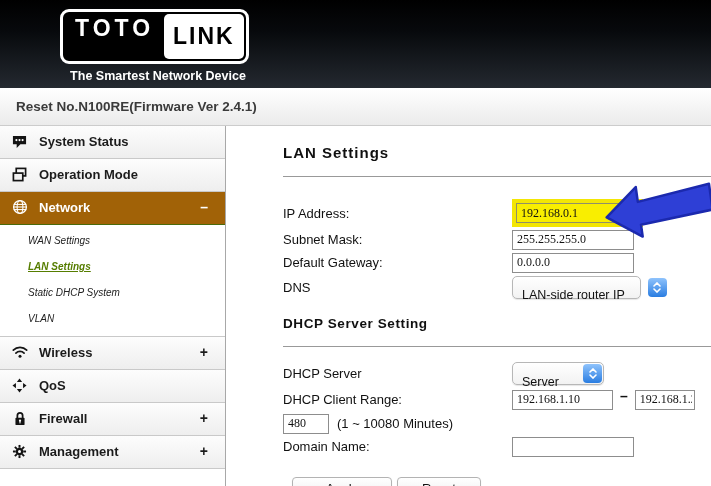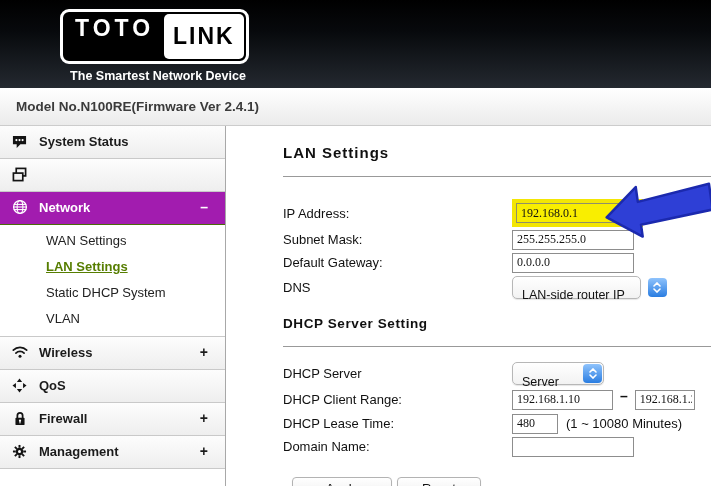--- a/index.html
+++ b/index.html
@@ -52,28 +52,28 @@
   
   .sidebar { width: 226px; border-right: 1px solid #a8a8a8; background: #ffffff; }
   .nav-item {
     height: 33px; display: flex; align-items: center;
     background: linear-gradient(#fdfdfd, #eeeeee);
     border-bottom: 1px solid #c9c9c9;
     padding: 0 17px 2px 11px; gap: 11px;
     font-size: 13px; font-weight: bold; color: #1b1b1b; cursor: pointer;
   }
   .nav-item.active {
-    background: #a21caf; color: #ffffff; border-bottom: 1px solid #4a6a09;
+    background: #a16207; color: #ffffff; border-bottom: 1px solid #4a6a09;
   }
   .nav-icon { width: 17px; height: 16px; display: flex; align-items: center; justify-content: center; flex: none; }
   .expand-sign { margin-left: auto; font-weight: bold; font-size: 14px; }
   .submenu { background: #ffffff; border-bottom: 1px solid #c9c9c9; padding: 3px 0 4px 0; }
   .submenu-item {
-    height: 26px; line-height: 26px; padding-left: 46px;
-    font-size: 13px; color: #222222; cursor: pointer;
+    height: 26px; line-height: 26px; padding-left: 28px;
+    font-size: 10px; color: #222222; cursor: pointer; font-style: italic;
   }
   .submenu-item.active { color: #567d00; font-weight: bold; text-decoration: underline; }
 
   
   .main { flex: 1; position: relative; padding: 18px 0 0 57px; }
   .section-title { font-size: 15px; font-weight: bold; letter-spacing: 1px; color: #101010; }
   .section-title.sub { font-size: 13.5px; letter-spacing: 0.6px; }
   .divider { border: none; border-top: 1px solid #999999; margin: 15px 0 0 0; }
 
   .form { margin-top: 21px; }
@@ -135,21 +135,21 @@
   <div class="logo-wrap">
     <div class="logo-box">
       <span class="logo-toto">TOTO</span>
       <span class="logo-link">LINK</span>
     </div>
     <div class="tagline">The Smartest Network Device</div>
   </div>
 </div>
 
 <div class="model-bar">
-  <span>Model No.N100RE(Firmware Ver 2.4.1)</span>
+  <span>Reset No.N100RE(Firmware Ver 2.4.1)</span>
 </div>
 
 <div class="content">
 
   <div class="sidebar">
 
     <div class="nav-item">
       <span class="nav-icon">
         <svg width="15" height="15" viewBox="0 0 16 16">
             <path d="M1 2h14v9H9l-4 4v-4H1z" fill="#141414"></path>
@@ -162,20 +162,21 @@
       <span class="expand-sign"></span>
     </div>
 
     <div class="nav-item">
       <span class="nav-icon">
         <svg width="15" height="15" viewBox="0 0 16 16">
             <rect x="4.5" y="1.5" width="10" height="8" fill="none" stroke="#141414" stroke-width="1.8"></rect>
             <rect x="1.5" y="6.5" width="10" height="8" fill="#f2f2f2" stroke="#141414" stroke-width="1.8"></rect>
           </svg>
       </span>
+      <span>Operation Mode</span>
       <span class="expand-sign"></span>
     </div>
 
     <div class="nav-item active">
       <span class="nav-icon">
         <svg width="16" height="16" viewBox="0 0 16 16">
             <circle cx="8" cy="8" r="6.4" fill="none" stroke="#ffffff" stroke-width="1.3"></circle>
             <ellipse cx="8" cy="8" rx="2.9" ry="6.4" fill="none" stroke="#ffffff" stroke-width="1.1"></ellipse>
             <line x1="1.8" y1="5.4" x2="14.2" y2="5.4" stroke="#ffffff" stroke-width="1.1"></line>
             <line x1="1.6" y1="8" x2="14.4" y2="8" stroke="#ffffff" stroke-width="1.1"></line>
@@ -308,21 +309,20 @@
           </span>
         </span>
       </div>
       <div class="row" style="height:25px">
         <span class="lbl">DHCP Client Range:</span>
         <input class="txt txt-range" type="text" value="192.168.1.10" style="">
         <span class="dash">–</span>
         <input class="txt txt-range2" type="text" value="192.168.1.254" style="">
       </div>
       <div class="row">
-        <span class="lbl">DHCP Lease Time:</span>
         <input class="txt txt-lease" type="text" value="480" style="">
         <span class="hint">(1 ~ 10080 Minutes)</span>
       </div>
       <div class="row">
         <span class="lbl">Domain Name:</span>
         <input class="txt" type="text" value="" style="">
       </div>
     </div>
 
     <div class="btn-row">

